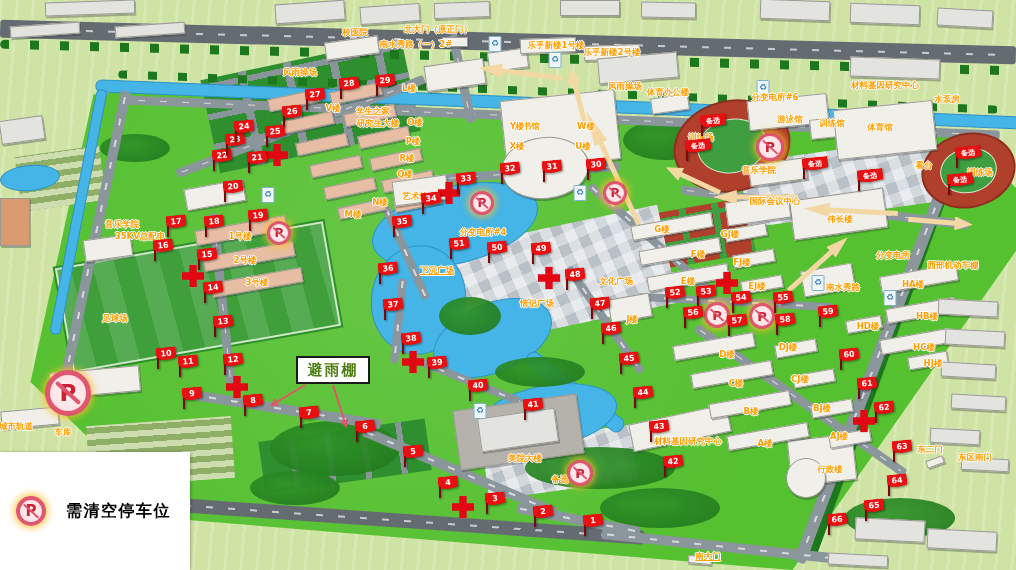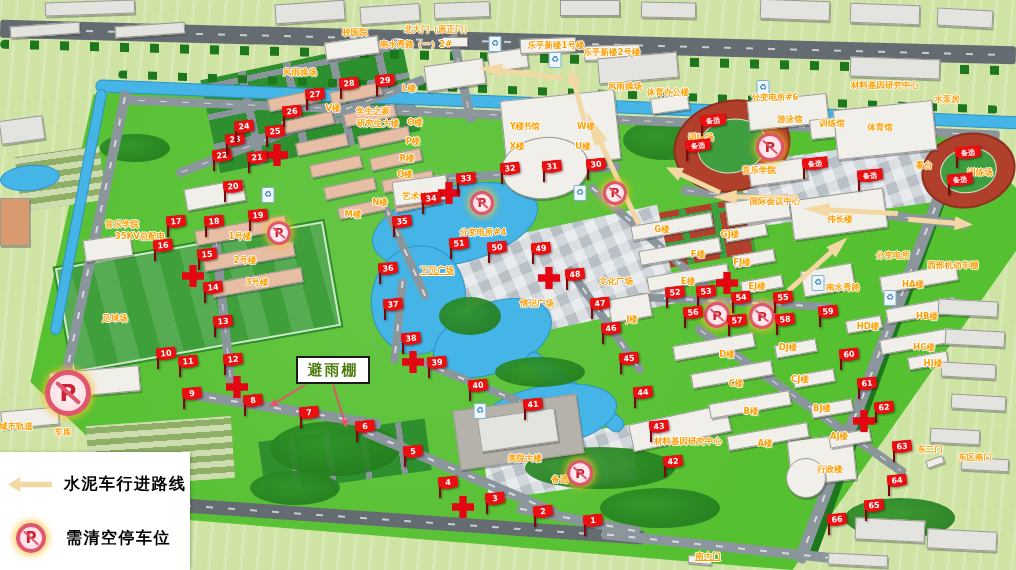--- a/index.html
+++ b/index.html
@@ -72,26 +72,20 @@
 </style>
 </head>
 <body>
 
 <div id="map">
   <div id="campus"></div>
 
   <div class="callout-box" id="callout" style="left: 296px; top: 356px; width: 74px; height: 28px;">避雨棚</div>
 
   <div id="legend">
-    <div class="lrow">
-      <span class="licon">
-        <span class="larrow"></span>
-      </span>
-      <span class="ltext">水泥车行进路线</span>
-    </div>
     <div class="lrow">
       <span class="licon">
         <span class="nopark" style="position:relative;transform:none;width:30px;height:30px;border:4px solid #e0566e;font-size:15px">P</span>
       </span>
       <span class="ltext">需清空停车位</span>
     </div>
   </div>
 <div class="field tennis" style="left: 207.5px; top: 57.5px; width: 205px; height: 95px; transform: rotate(-12deg);"></div>
     <div class="field red" style="left: 624px; top: 208px; width: 128px; height: 56px; transform: rotate(-10deg);"></div>
     <div class="field bball" style="left: 261px; top: 430px; width: 168px; height: 52px; transform: rotate(-8deg);"></div>

